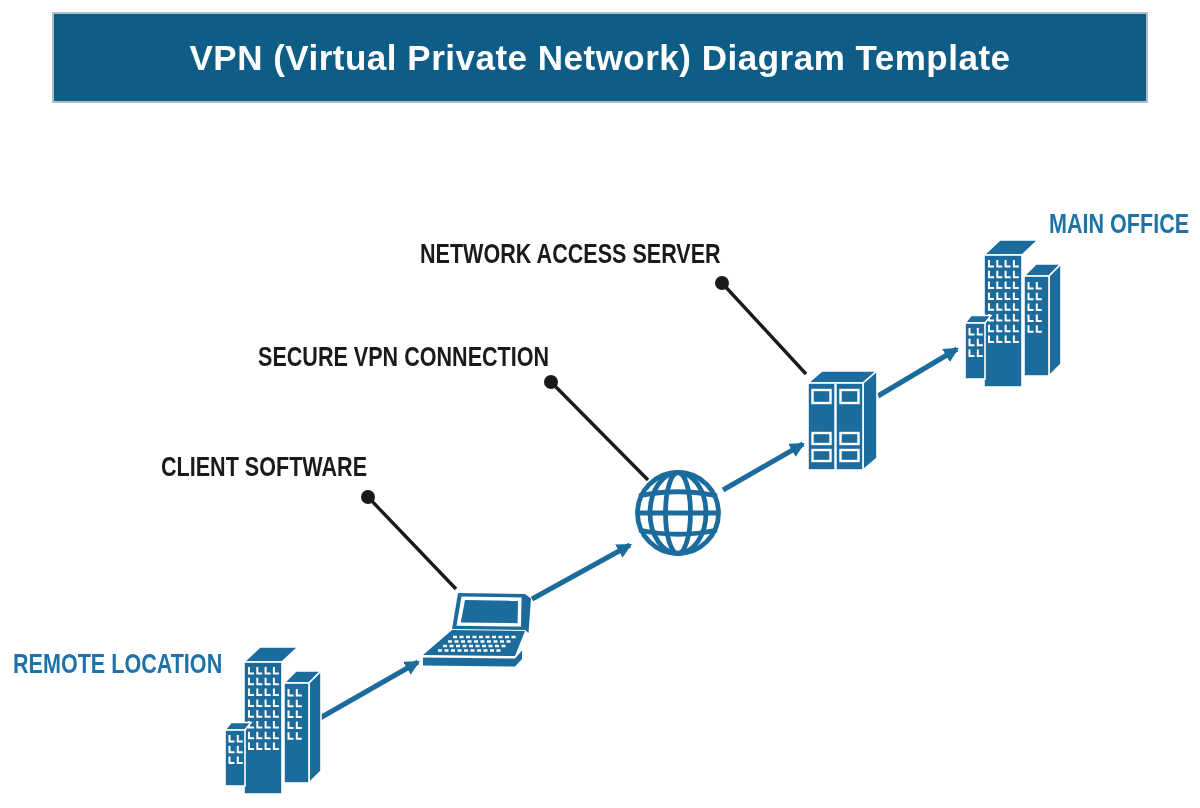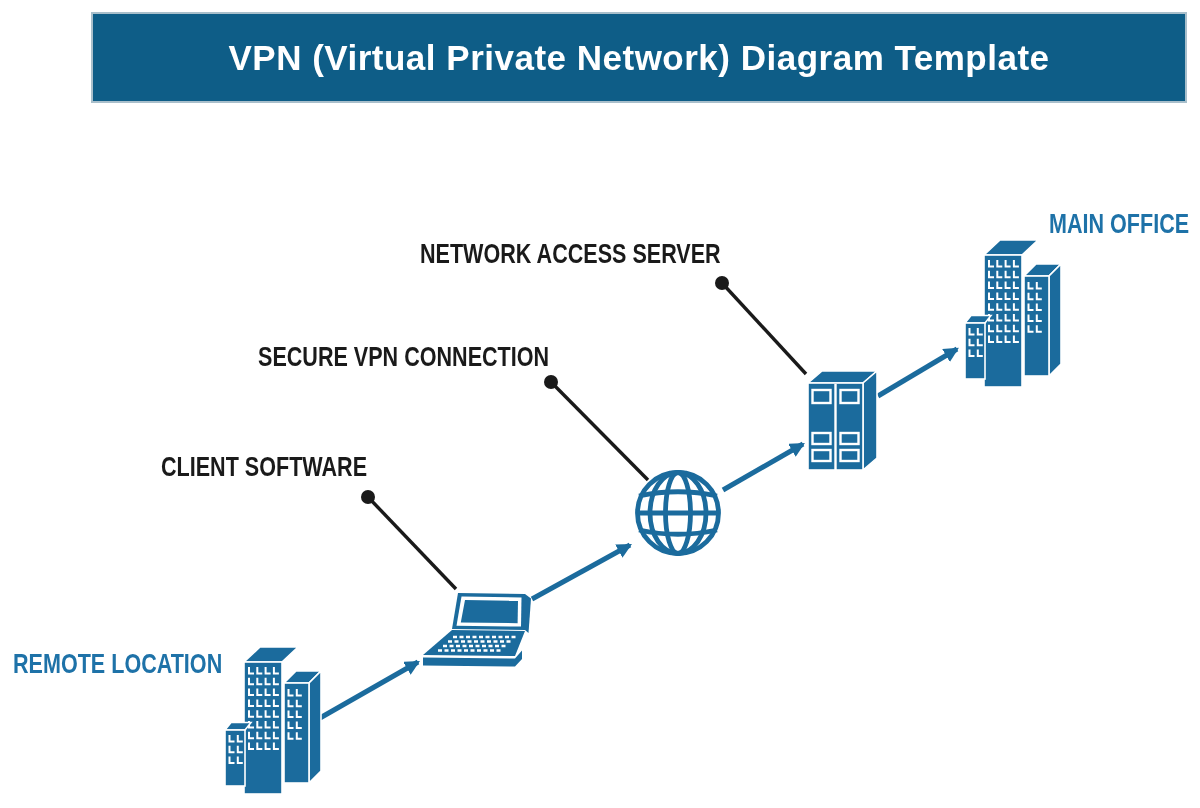--- a/index.html
+++ b/index.html
@@ -12,21 +12,21 @@
   }
   *{margin:0;padding:0;box-sizing:border-box;}
   body{
     width:1200px;height:808px;background:var(--background);
     font-family:"Liberation Sans",sans-serif;overflow:hidden;
   }
   .canvas{position:relative;width:1200px;height:808px;background:var(--background);}
   .banner{
     position:absolute;left:52px;top:12px;width:1096px;height:91px;
     background:var(--header-bg);border:2px solid var(--header-border);
-    display:flex;align-items:center;justify-content:center;margin-left:39px;
+    display:flex;align-items:center;justify-content:center;
   }
   .banner-title{
     color:#fff;font-size:35px;font-weight:bold;letter-spacing:.5px;white-space:nowrap;
   }
   svg.diagram{position:absolute;left:0;top:0;width:1200px;height:808px;}
   .lbl{
     position:absolute;font-size:28px;font-weight:bold;line-height:1;white-space:nowrap;
     color:var(--dark-label);transform:scaleX(.77);transform-origin:left top;
   }
   .lbl.blue{color:var(--blue-label);}

